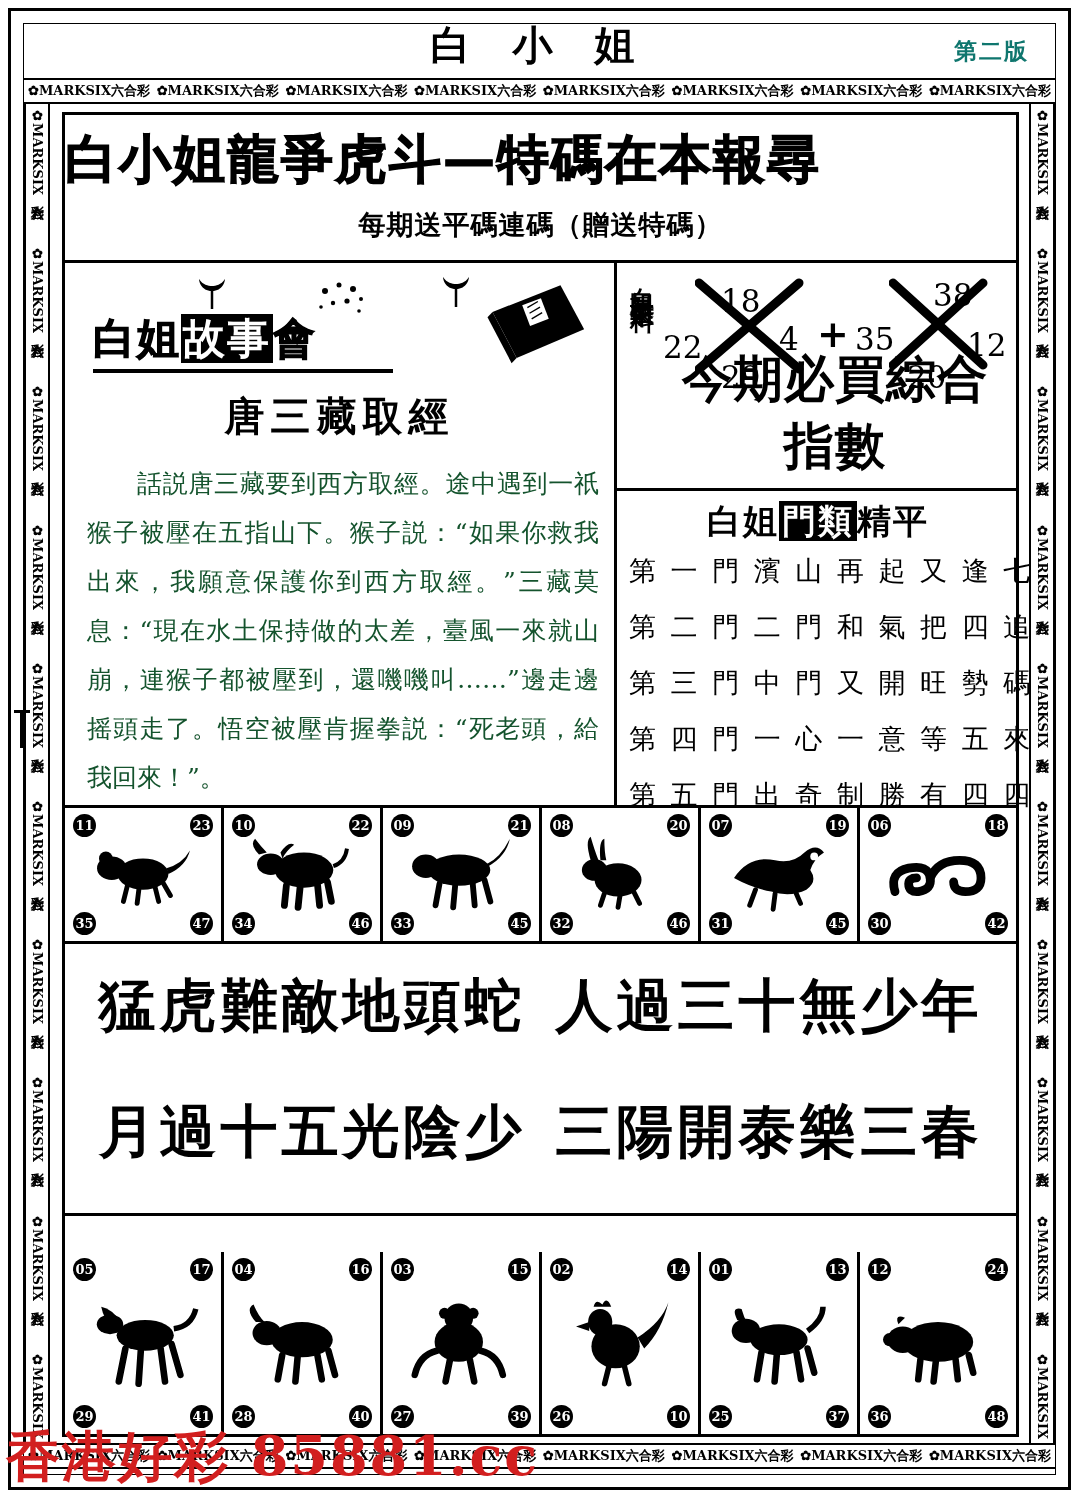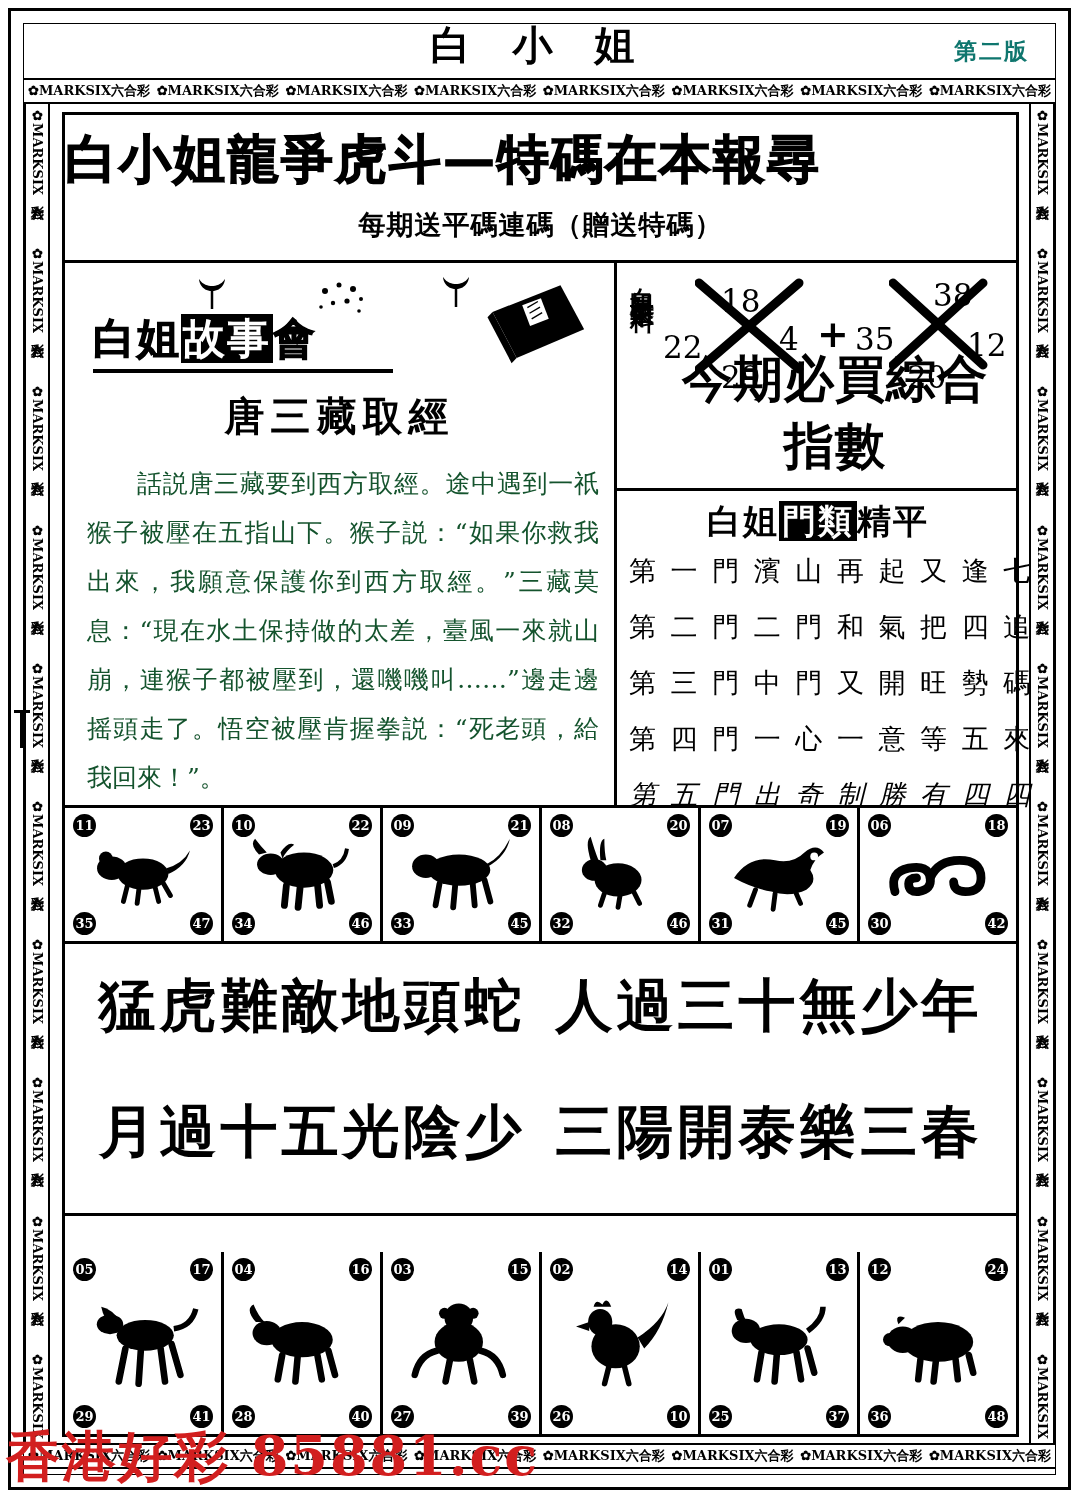--- a/index.html
+++ b/index.html
@@ -518,21 +518,21 @@
         </div>
 
         <div class="doors-box">
           <div class="doors-title">
             <span>白姐</span><span class="inv">門類</span><span>精平</span>
           </div>
           <div class="door-row" style="top:62px;">第 一 門 濱 山 再 起 又 逢 七</div>
           <div class="door-row" style="top:118px;">第 二 門 二 門 和 氣 把 四 追</div>
           <div class="door-row" style="top:174px;">第 三 門 中 門 又 開 旺 勢 碼</div>
           <div class="door-row" style="top:230px;">第 四 門 一 心 一 意 等 五 來</div>
-          <div class="door-row" style="top:286px;font-style:italic;">第 五 門 出 奇 制 勝 有 四 四</div>
+          <div class="door-row" style="top:286px;">第 五 門 出 奇 制 勝 有 四 四</div>
         </div>
 
       </div>
     </div>
 
     <div class="zodiac-strip top" id="zodiac-top">
         <div class="zcell">
           <div class="znum tl">11</div>
           <div class="znum tr">23</div>
           <div class="znum bl">35</div>

